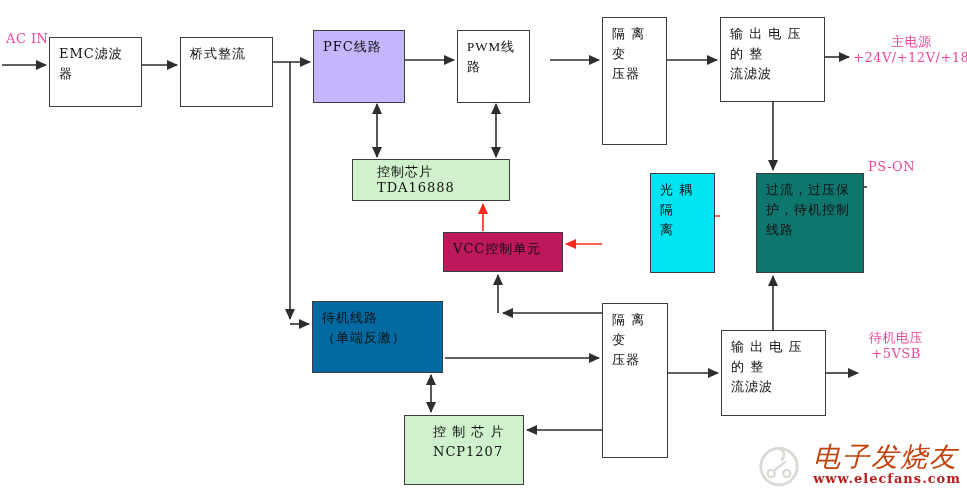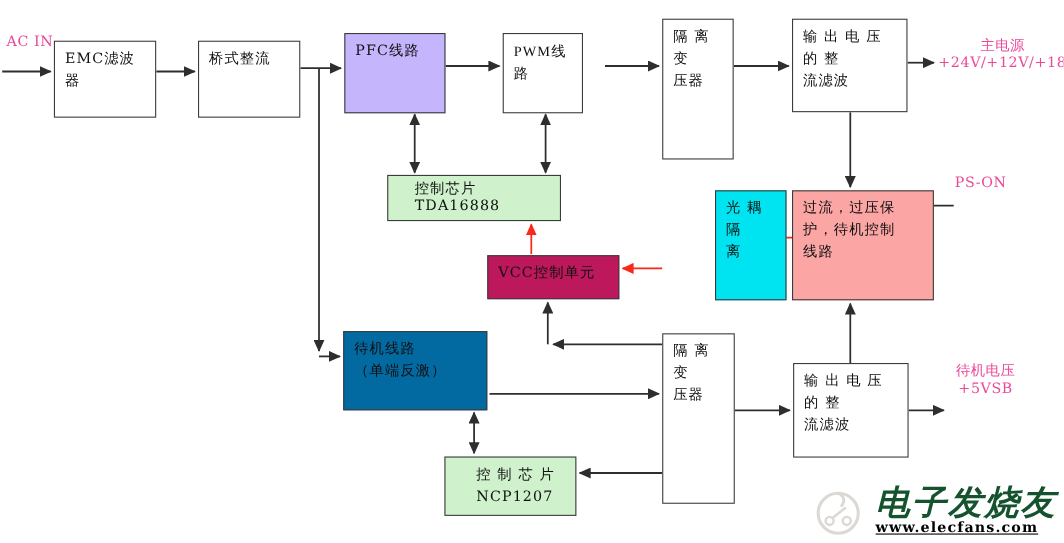--- a/index.html
+++ b/index.html
@@ -19,22 +19,22 @@
   .lbl{
     position:absolute;font-size:13px;color:#ec4899;white-space:pre-line;
     line-height:1.25;letter-spacing:0.5px;
   }
   .lbl.center{text-align:center;}
   .watermark{
     position:absolute;right:6px;bottom:4px;display:flex;align-items:center;gap:8px;
     user-select:none;
   }
   .wm-text{display:flex;flex-direction:column;line-height:1.1;}
-  .wm-brand{font-size:31px;font-weight:bold;font-style:italic;color:#14532d;letter-spacing:2px;}
-  .wm-url{font-size:13px;font-weight:bold;color:#000000;letter-spacing:1px;text-decoration:underline;}
+  .wm-brand{font-size:27px;font-weight:normal;font-style:italic;color:#c2410c;letter-spacing:2px;}
+  .wm-url{font-size:13px;font-weight:bold;color:#b91c1c;letter-spacing:1px;}
 </style>
 </head>
 <body>
 
 <div id="stage">
   <svg id="wires" width="967" height="494" viewBox="0 0 967 494" xmlns="http://www.w3.org/2000/svg">
     <defs>
       <marker id="ah-black" markerUnits="userSpaceOnUse" markerWidth="11" markerHeight="10" refX="10" refY="5" orient="auto-start-reverse">
         <path d="M0,0 L11,5 L0,10 Z" fill="#2e2e2e"></path>
       </marker>
@@ -104,38 +104,38 @@
     <div class="box center" style="left: 352px; top: 159px; width: 158px; height: 42px; background: rgb(207, 242, 204);">
       <span class="box-label">控制芯片TDA16888</span>
     </div>
     <div class="box" style="left: 443px; top: 232px; width: 120px; height: 40px; background: #be185d;">
       <span class="box-label">VCC控制单元</span>
     </div>
     <div class="box" style="left: 602px; top: 173px; width: 65px; height: 100px; background: rgb(0, 227, 240); margin-left: 48px;">
       <span class="box-label">光 耦 隔
 离</span>
     </div>
-    <div class="box" style="left: 720px; top: 173px; width: 129px; height: 100px; background: #fca5a5;">
+    <div class="box" style="left: 756px; top: 173px; width: 108px; height: 100px; background: #0f766e;">
       <span class="box-label">过流，过压保
 护，待机控制
 线路</span>
     </div>
     <div class="box" style="left: 312px; top: 301px; width: 131px; height: 72px; background: #0369a1;">
       <span class="box-label">待机线路
 （单端反激）</span>
     </div>
     <div class="box" style="left: 602px; top: 303px; width: 66px; height: 155px; background: rgb(255, 255, 255);">
       <span class="box-label">隔 离 变
 压器</span>
     </div>
     <div class="box" style="left: 721px; top: 330px; width: 105px; height: 86px; background: rgb(255, 255, 255);">
       <span class="box-label">输 出 电 压 的 整
 流滤波</span>
     </div>
-    <div class="box" style="left: 404px; top: 415px; width: 120px; height: 54px; background: rgb(207, 242, 204); padding-left: 28px;">
+    <div class="box" style="left: 404px; top: 415px; width: 120px; height: 70px; background: rgb(207, 242, 204); padding-left: 28px;">
       <span class="box-label">控 制 芯 片
 NCP1207</span>
     </div>
     <div class="lbl" style="left: 6px; top: 31px; width: 52px;">AC IN</div>
     <div class="lbl center" style="left: 853px; top: 34px; width: 117px;">主电源
 +24V/+12V/+18V</div>
     <div class="lbl" style="left: 868px; top: 159px; width: 52px;">PS-ON</div>
     <div class="lbl center" style="left: 856px; top: 330px; width: 80px; text-align: center;">待机电压
 +5VSB</div>
   </div>

